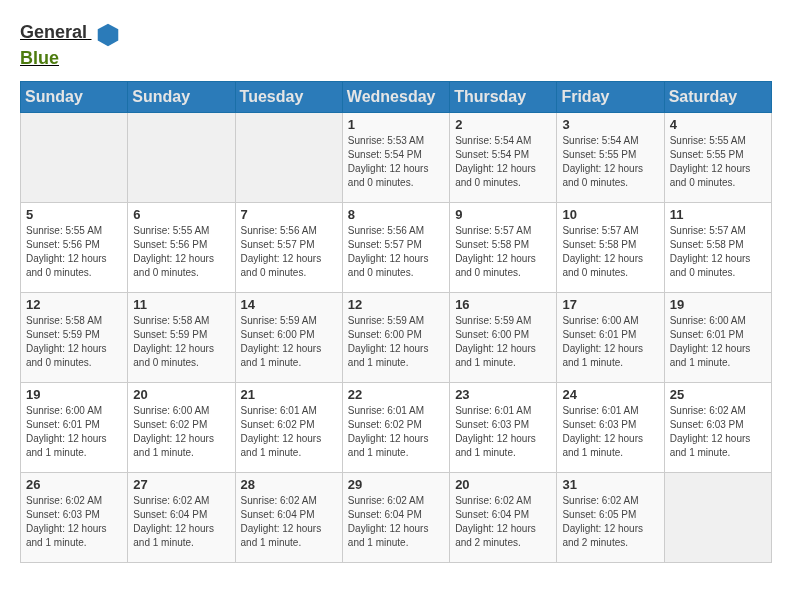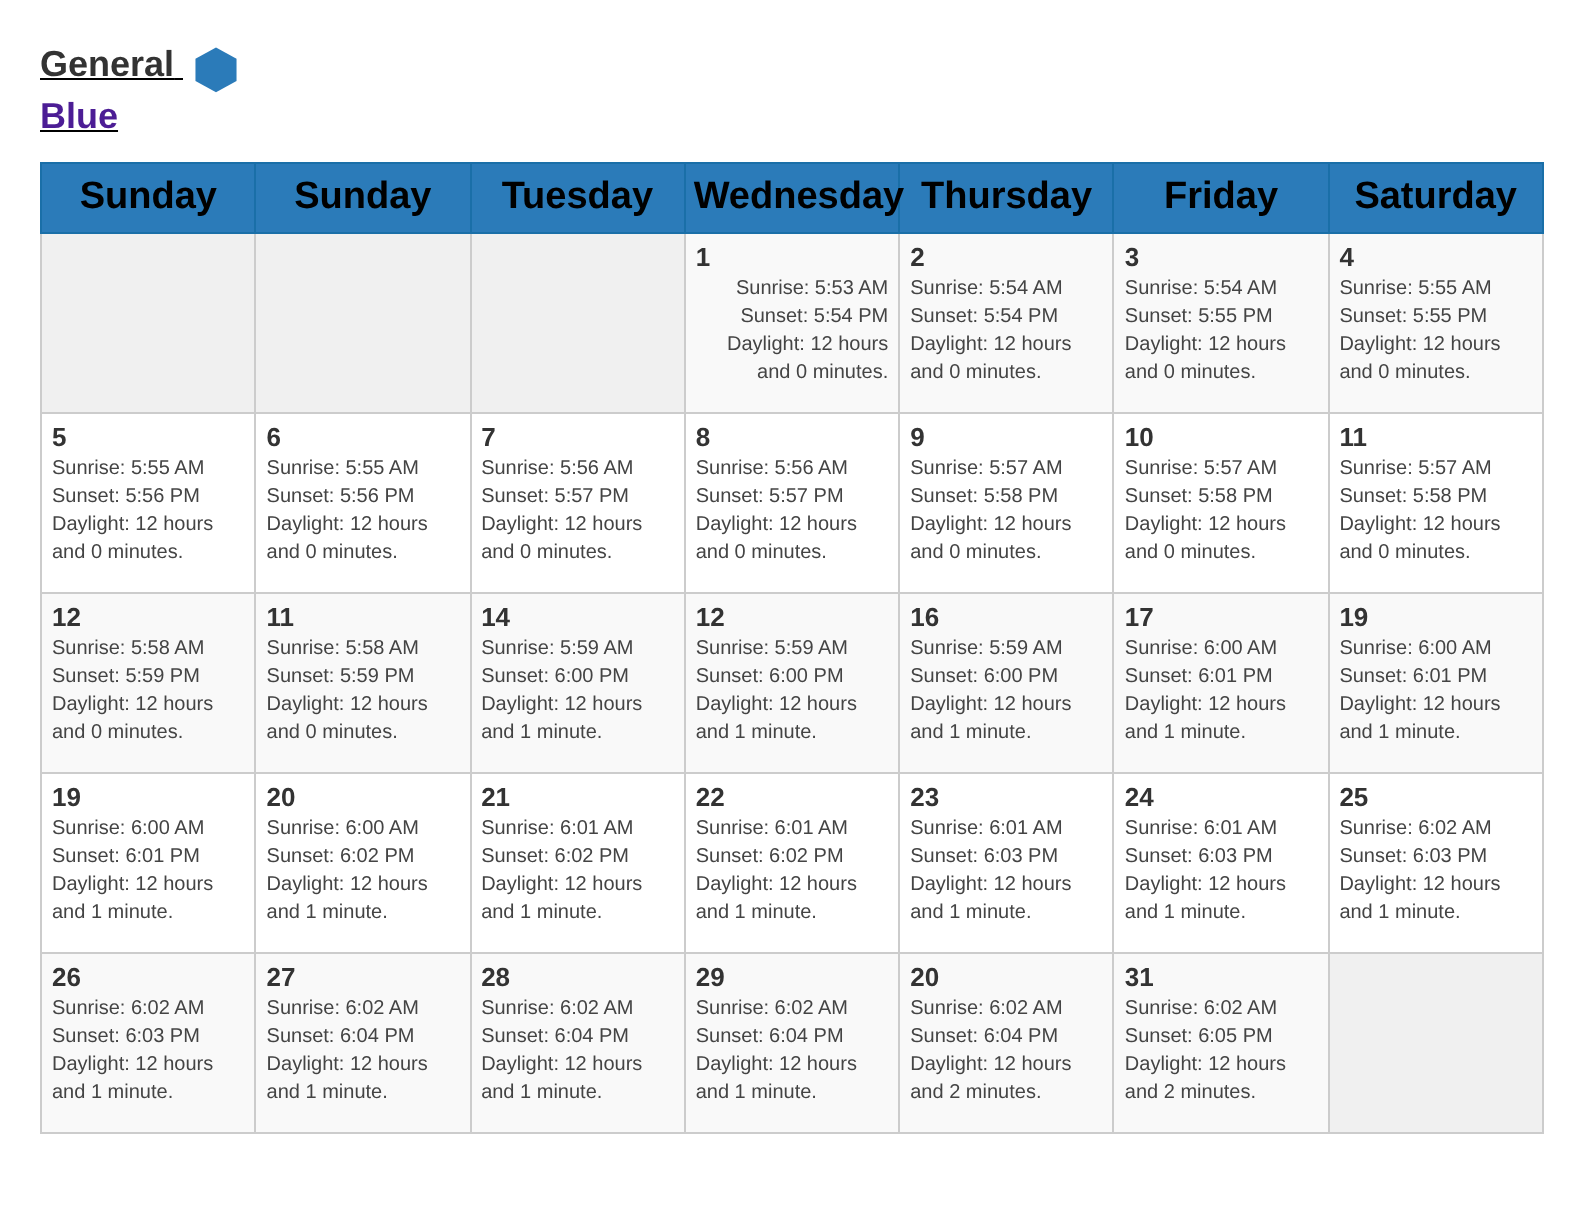--- a/index.html
+++ b/index.html
@@ -38,25 +38,25 @@
       font-size: 16px;
       color: #555;
     }
     table {
       width: 100%;
       border-collapse: collapse;
       table-layout: fixed;
     }
     thead tr th {
       background-color: #2b7bb9;
-      color: #000000;
-      font-size: 19px;
+      color: #e5e5e5;
+      font-size: 16px;
       font-weight: bold;
       padding: 6px 4px;
-      text-align: center;
+      text-align: left;
       border: 1px solid #1a6fa8;
     }
     tbody tr td {
       vertical-align: top;
       border: 1px solid #ccc;
       padding: 4px 5px;
       font-size: 10.5px;
       color: #333;
       height: 90px;
     }
@@ -88,21 +88,21 @@
 <div class="header-section">
   <div class="logo">
     <div>
       <span>
         <span style="font-size:18px;font-weight:bold;color:#333;">General</span>
         <svg class="logo-icon" viewBox="0 0 30 30" style="display:inline-block;vertical-align:middle;">
           <polygon points="15,4 26,10 26,22 15,28 4,22 4,10" fill="#2b7bb9"></polygon>
           <polygon points="20,8 28,14 20,8" fill="#1a5a8a"></polygon>
         </svg>
       </span><br>
-      <span style="font-size:18px;font-weight:bold;color:#4c1d95;">Blue</span>
+      <span style="font-size:18px;font-weight:bold;color:#4d7c0f;">Blue</span>
     </div>
   </div>
   <div class="title-section">
     <div class="calendar-title"></div>
     <div class="calendar-subtitle"></div>
   </div>
 </div>
 
 <table>
   <thead>
@@ -116,21 +116,21 @@
         <th>Saturday</th>
       </tr>
   </thead>
   <tbody id="calendar-body">
   <tr>
         <td class="empty-cell"></td>
         <td class="empty-cell"></td>
         <td class="empty-cell"></td>
         <td>
           <span class="day-number">1</span>
-          <div class="cell-info" style="white-space: pre-line; text-align: right;">Sunrise: 5:53 AM
+          <div class="cell-info" style="white-space: pre-line;">Sunrise: 5:53 AM
 Sunset: 5:54 PM
 Daylight: 12 hours and 0 minutes.</div>
         </td>
         <td>
           <span class="day-number">2</span>
           <div class="cell-info" style="white-space: pre-line;">Sunrise: 5:54 AM
 Sunset: 5:54 PM
 Daylight: 12 hours and 0 minutes.</div>
         </td>
         <td>

